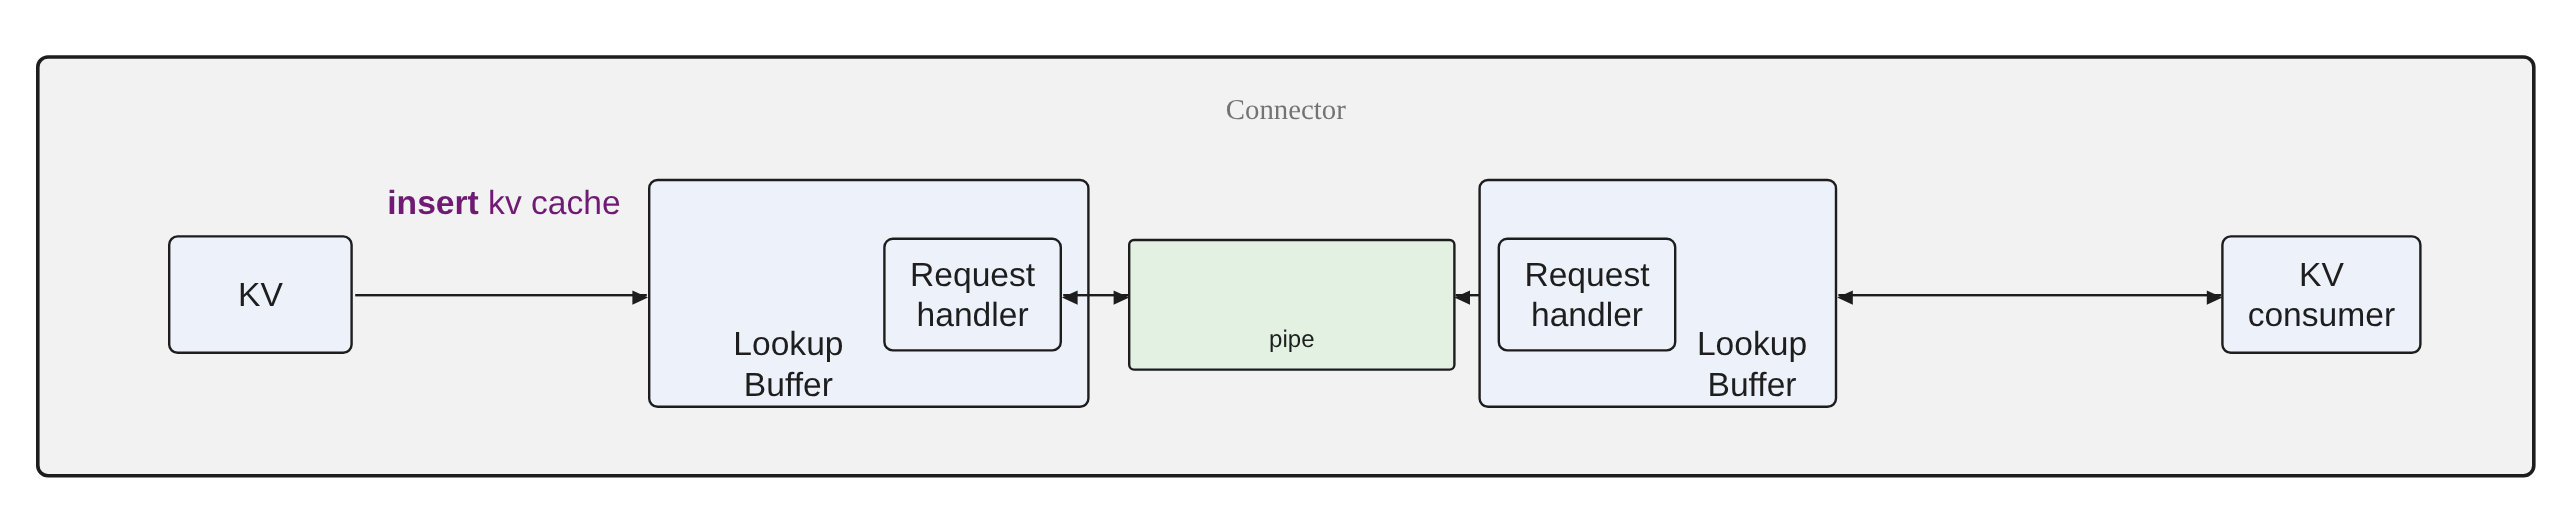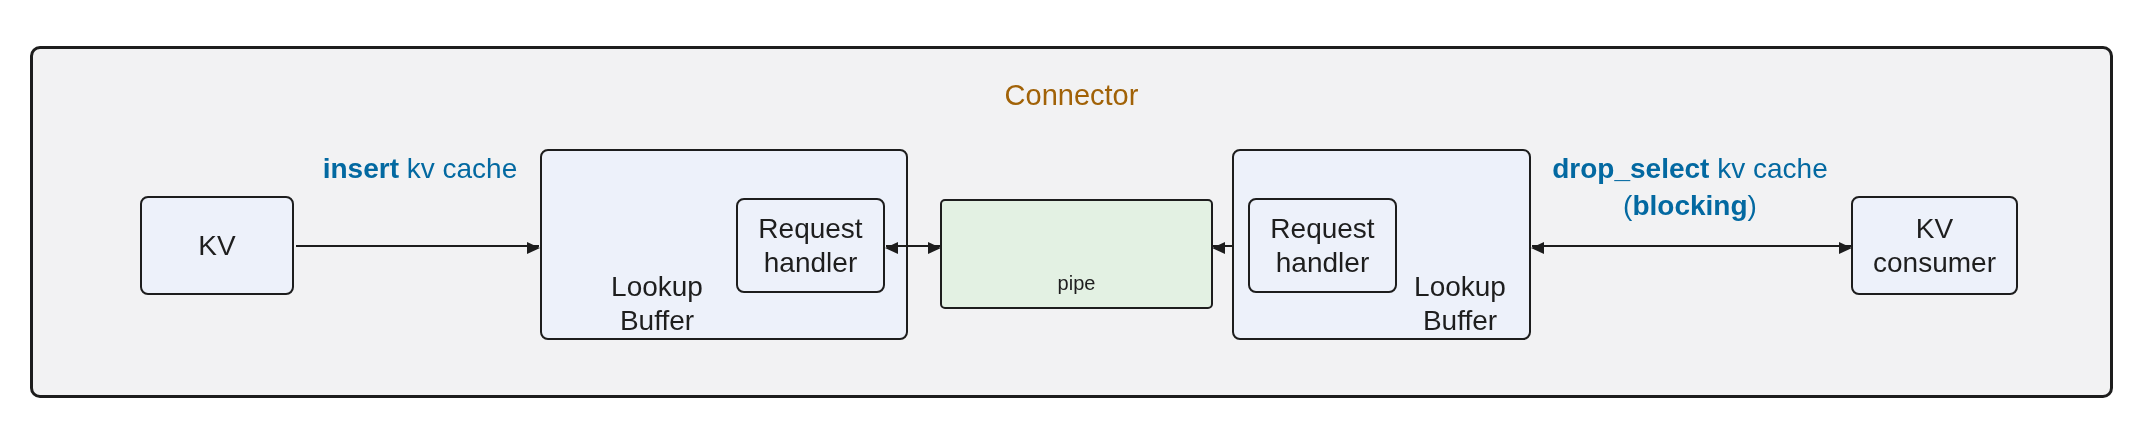--- a/index.html
+++ b/index.html
@@ -15,21 +15,21 @@
     font-family:"Liberation Sans","DejaVu Sans",sans-serif; color:#1e1e1e;
     overflow:hidden;
   }
   .outer{
     position:absolute; left:30px; top:46px; width:2083px; height:352px;
     background:var(--container-fill,#f2f2f3);
     border:3px solid var(--stroke,#1d1d1d); border-radius:10px;
   }
   .title{
     position:absolute; top:30px; left:0; right:0; text-align:center;
-    font-size:29px; color:#a16207;
+    font-size:24px; color:#737373;font-family:Liberation Serif, serif;
   }
   .node{
     position:absolute; background:var(--node-fill,#edf1fa);
     border:2.5px solid var(--stroke,#1d1d1d); border-radius:8px;
     display:flex; flex-direction:column; align-items:center; justify-content:center;
     font-size:28px; line-height:34px; text-align:center;
   }
   .buffer-label{
     position:absolute; top:0; bottom:0; display:flex; flex-direction:column;
     align-items:center; justify-content:flex-end; font-size:28px; line-height:34px;
@@ -49,21 +49,21 @@
     border-top:6px solid transparent; border-bottom:6px solid transparent;
     border-left:13px solid var(--stroke,#1d1d1d);
   }
   .head-l::before{
     content:""; position:absolute; left:-1px; top:-4.75px; width:0; height:0;
     border-top:6px solid transparent; border-bottom:6px solid transparent;
     border-right:13px solid var(--stroke,#1d1d1d);
   }
   .edge-label{
     position:absolute; text-align:center; font-size:28px; line-height:37px;
-    color:#0369a1; white-space:nowrap;
+    color:#701a75; white-space:nowrap;
   }
   .edge-label b{ font-weight:700; }
   .nl{ display:block; }
 </style>
 </head>
 <body>
 
 <div class="canvas">
 
   <div class="outer">
@@ -103,23 +103,19 @@
       <span class="nl">Request</span>
       <span class="nl">handler</span>
     </div>
     <div class="buffer-label" style="right:4px; width:130px;">
       <span class="nl">Lookup</span>
       <span class="nl">Buffer</span>
     </div>
   </div>
 
   <div class="arrow head-l head-r" style="left:1532px; top:245px; width:319px;"></div>
-  <div class="edge-label" style="left:1510px; top:150px; width:360px;">
-    <div><b>drop_select</b><span> kv cache</span></div>
-    <div><span>(</span><b>blocking</b><span>)</span></div>
-  </div>
 
   <div class="node" style="left:1851px; top:196px; width:167px; height:99px;">
     <span class="nl">KV</span>
     <span class="nl">consumer</span>
   </div>
 
 </div>
 
 </body></html>

